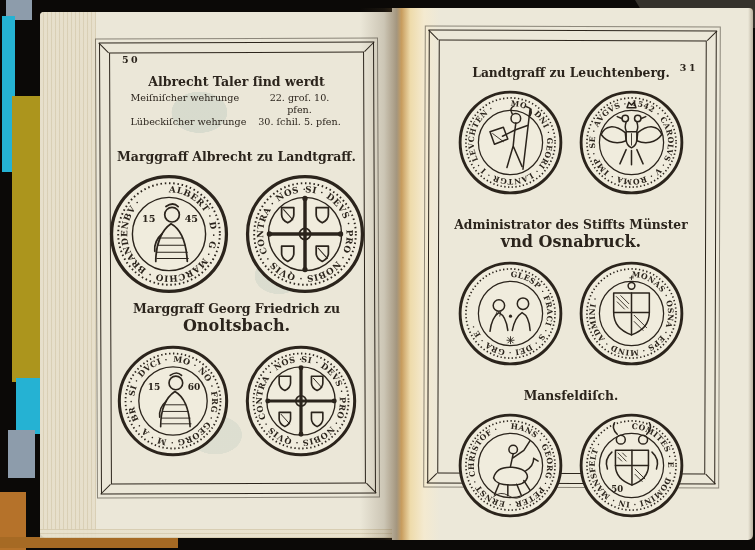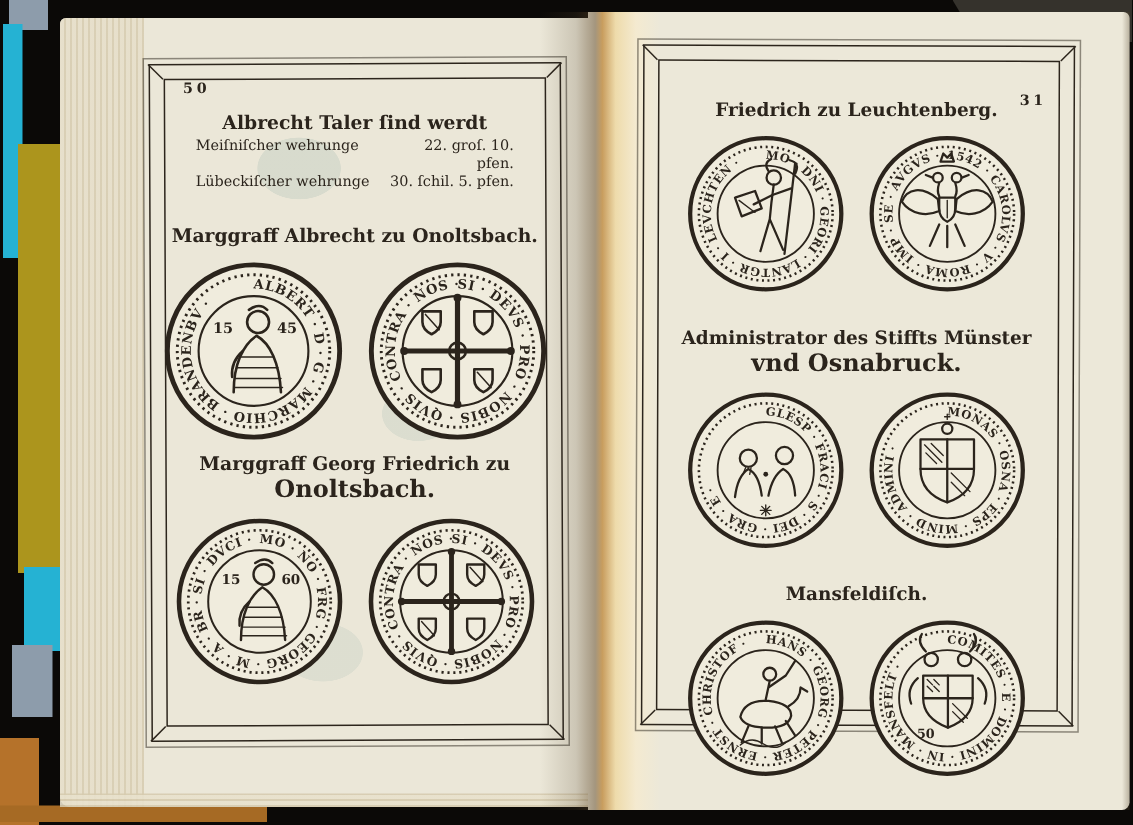--- a/index.html
+++ b/index.html
@@ -51,21 +51,21 @@
   .content-right{left:432px;top:34px;width:278px;height:444px;
      background:radial-gradient(42px 32px at 30% 30%,rgba(148,176,168,.2) 60%,transparent 61%),
        radial-gradient(42px 32px at 68% 64%,rgba(148,176,168,.16) 60%,transparent 61%);}
   .pagenum{position:absolute;font-size:9.5px;font-weight:700;letter-spacing:2.5px;}
   .pagenum-left{left:18px;top:8px;}
   .pagenum-right{right:12px;top:28px;margin-left:40px;}
   .intro-title{margin:28px auto 0;font-size:12.5px;font-weight:700;}
   .intro-rows{width:212px;margin:3px auto 0;font-size:9.6px;font-weight:400;}
   .irow{display:flex;justify-content:space-between;line-height:1.25;}
   .irow .lab{text-align:left;}
-  .irow .val{width:86px;text-align:right;}
+  .irow .val{width:86px;text-align:center;}
   .h-main{font-size:12.5px;font-weight:700;margin-top:22px;line-height:1.1;}
   .h-sub{font-size:16px;font-weight:700;margin-top:1px;}
   .content-right .h-main{margin-top:22px;font-size:12.3px;}
   .content-right .h-first{margin-top:32px;}
   .h-georg{margin-top:7px;}
   .coin-row{display:flex;justify-content:center;gap:14px;margin-top:9px;}
   .coin{flex:0 0 auto;}
   .coin.lg{width:122px;height:122px;}
   .coin.md{width:114px;height:114px;}
   .coin.sm{width:107px;height:107px;}
@@ -122,21 +122,21 @@
       <div class="irow">
         <span class="lab">Meiſniſcher wehrunge</span>
         <span class="val">22. groſ. 10. pfen.</span>
       </div>
       <div class="irow">
         <span class="lab">Lübeckiſcher wehrunge</span>
         <span class="val">30. ſchil. 5. pfen.</span>
       </div>
     </div>
 
-    <div class="h-main">Marggraff Albrecht zu Onoltsbach.</div>
+    <div class="h-main">Marggraff Albrecht zu Landtgraff.</div>
 
     <div class="coin-row">
 
       <div class="coin lg">
         <svg viewBox="0 0 120 120">
           <defs>
               <path id="cp0" d="M60,19 a41,41 0 1 1 -0.05,0"></path>
             </defs>
           <circle class="co" cx="60" cy="60" r="56.5"></circle>
             <circle class="cb" cx="60" cy="60" r="50"></circle>
@@ -223,21 +223,21 @@
             <path class="thin" d="M73,36 l9,10 M39,74 l9,10"></path>
           </g>
         </svg>
       </div>
     </div>
   </div>
 
   <div class="content content-right">
     <span class="pagenum pagenum-right">31</span>
 
-    <div class="h-main h-first">Friedrich zu Leuchtenberg.</div>
+    <div class="h-main h-first">Landtgraff zu Leuchtenberg.</div>
 
     <div class="coin-row">
 
       <div class="coin sm">
         <svg viewBox="0 0 120 120">
           <defs>
               <path id="cp4" d="M60,19 a41,41 0 1 1 -0.05,0"></path>
             </defs>
           <circle class="co" cx="60" cy="60" r="56.5"></circle>
             <circle class="cb" cx="60" cy="60" r="50"></circle>

